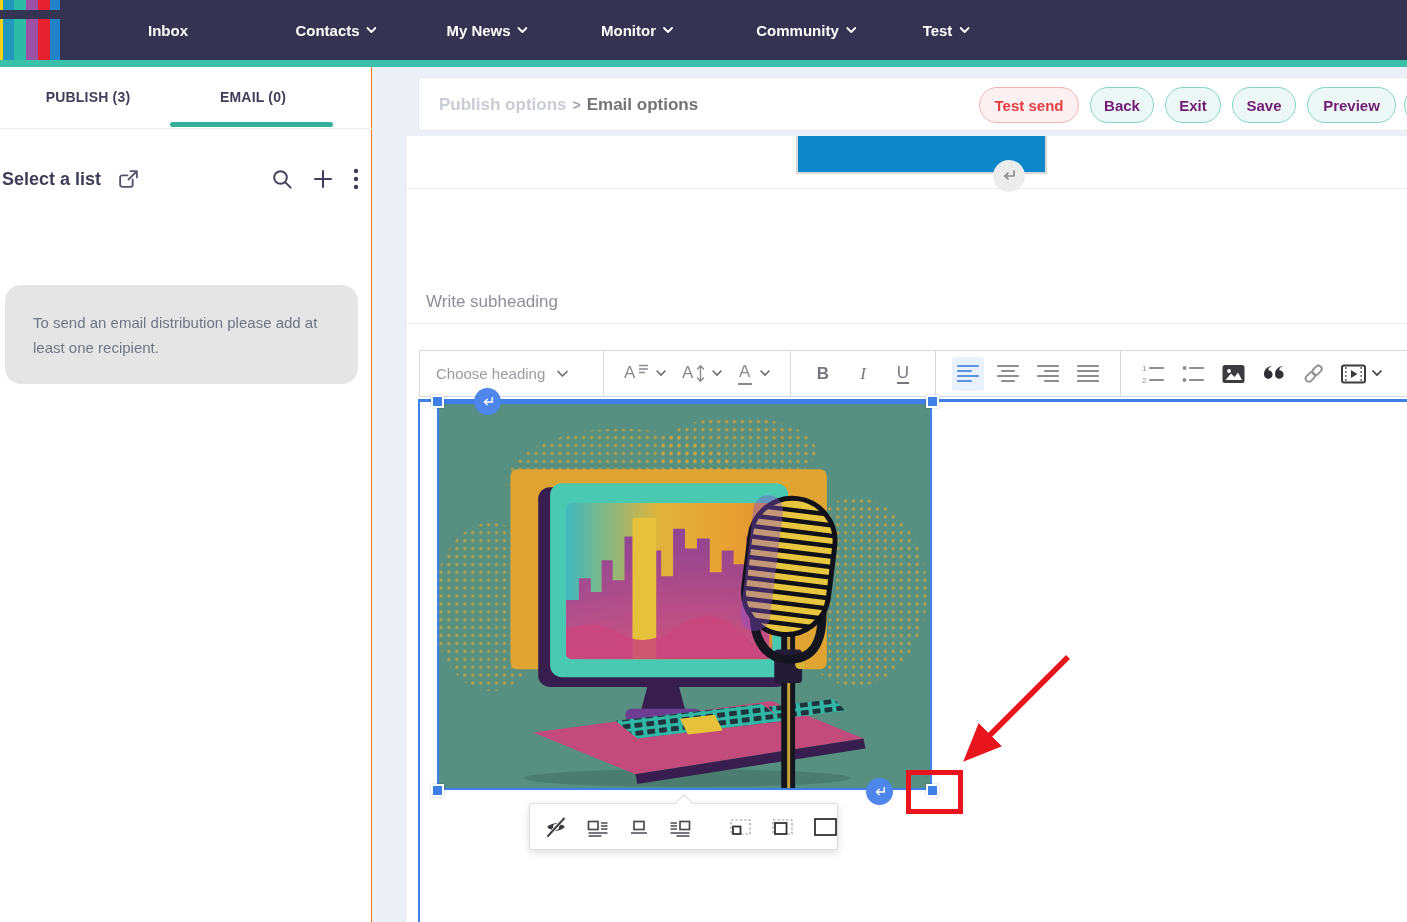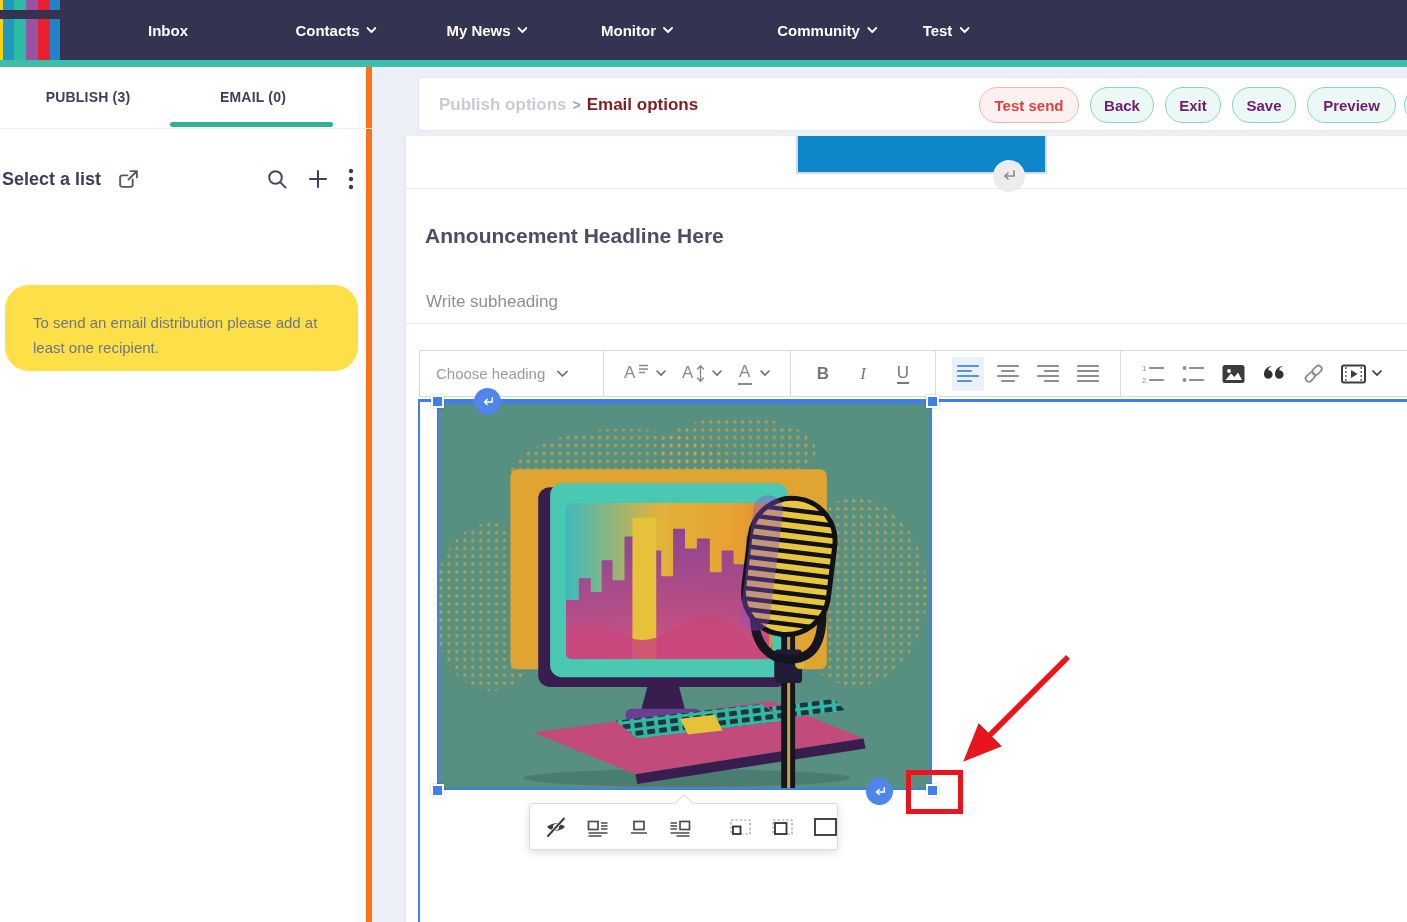--- a/index.html
+++ b/index.html
@@ -13,48 +13,48 @@
               transform:translateX(-50%); color:#fff; font-size:15px; font-weight:700; cursor:pointer; }
   .logo { position:absolute; left:0; top:0; width:60px; height:60px; display:flex; }
   .logo .s1{width:3px;background:#f7d117}.logo .s2{width:11px;background:#2398bf}
   .logo .s3{width:12px;background:#2cbca6}.logo .s4{width:12px;background:#9c52a4}
   .logo .s5{width:12px;background:#e7212f}.logo .s6{width:10px;background:#2383c8}
   .logo-band { position:absolute; left:0; top:10px; width:60px; height:9px; background:#343351; }
   .tealbar { position:absolute; left:0; top:60px; width:1407px; height:7px; background:#3cbfa9; }
 
   
   .sidebar { position:absolute; left:0; top:67px; width:372px; height:855px; background:#fff;
-             border-right:6px solid #f97316; }
+             border-right:1px solid #f97316; }
   .tab { position:absolute; top:0; height:61px; line-height:61px; text-align:center;
          font-size:14px; font-weight:700; color:#3e3e5a; letter-spacing:.2px; cursor:pointer; }
   .tab-publish { left:0; width:176px; }
   .tab-email { left:170px; width:166px; }
   .tab-underline { position:absolute; left:170px; top:55px; width:163px; height:5px;
                    background:#35af9b; border-radius:3px; }
   .tabs-divider { position:absolute; left:0; top:61px; width:372px; height:1px; background:#eceef2; }
   .list-header { position:absolute; left:2px; top:98px; height:28px; display:flex; align-items:center; gap:16px; }
   .list-header-title { font-size:18px; font-weight:700; color:#3e3e5a; }
   .list-header-icons { position:absolute; right:12px; top:98px; height:28px; display:flex;
                        align-items:center; gap:20px; }
   .select-box { position:absolute; left:2px; top:138px; width:350px; height:35px; background:#fff;
                 border:1px solid #d9dde6; border-radius:17px; display:flex; align-items:center;
                 padding:0 14px; cursor:pointer; }
   .select-placeholder { flex:1; font-size:15px; color:#6a7380; }
-  .notice-box { position:absolute; left:5px; top:218px; width:353px; height:86px;
-                background:#fde047; border-radius:24px; padding:25px 28px; }
+  .notice-box { position:absolute; left:5px; top:218px; width:353px; height:99px;
+                background:#e5e5e5; border-radius:16px; padding:25px 28px; }
   .notice-text { font-size:15px; line-height:25px; color:#6f7683; width:300px; }
 
   
   .crumbbar { position:absolute; left:418px; top:77px; width:1002px; height:54px; background:#fff;
               border:1px solid #e2e5ec; border-radius:4px; }
   .breadcrumb { position:absolute; left:20px; top:0; height:54px; display:flex; align-items:center; gap:6px;
                 font-size:17px; font-weight:700; }
   .crumb-parent { color:#c9ccd4; cursor:pointer; }
   .crumb-sep { color:#9aa0ab; font-size:14px; }
-  .crumb-current { color:#7f1d1d; }
+  .crumb-current { color:#737373; }
   .btn { position:absolute; top:9px; height:36px; border-radius:18px; font-size:15px; font-weight:700;
          display:flex; align-items:center; justify-content:center; cursor:pointer;
          font-family:"Liberation Sans", sans-serif; }
   .btn-danger { background:#fdf0f0; border:1px solid #f2b3b3; color:#e33c42; }
   .btn-teal   { background:#ecf8f5; border:1px solid #86d4c3; color:#701a75; }
   .btn-testsend { left:560px; width:100px; }
   .btn-back    { left:671px; width:64px; }
   .btn-exit    { left:746px; width:56px; }
   .btn-save    { left:813px; width:64px; }
   .btn-preview { left:888px; width:89px; }
@@ -146,21 +146,21 @@
       <svg width="10" height="7" viewBox="0 0 10 7">
           <path d="M1,1 L5,5 L9,1" stroke="#fff" stroke-width="1.8" fill="none" stroke-linecap="round" stroke-linejoin="round"></path>
         </svg>
     </div>
     <div class="nav-item" style="left:637px">
       <span>Monitor</span>
       <svg width="10" height="7" viewBox="0 0 10 7">
           <path d="M1,1 L5,5 L9,1" stroke="#fff" stroke-width="1.8" fill="none" stroke-linecap="round" stroke-linejoin="round"></path>
         </svg>
     </div>
-    <div class="nav-item" style="left:827px">
+    <div class="nav-item" style="left:806px">
       <span>Community</span>
       <svg width="10" height="7" viewBox="0 0 10 7">
           <path d="M1,1 L5,5 L9,1" stroke="#fff" stroke-width="1.8" fill="none" stroke-linecap="round" stroke-linejoin="round"></path>
         </svg>
     </div>
     <div class="nav-item" style="left:946px">
       <span>Test</span>
       <svg width="10" height="7" viewBox="0 0 10 7">
           <path d="M1,1 L5,5 L9,1" stroke="#fff" stroke-width="1.8" fill="none" stroke-linecap="round" stroke-linejoin="round"></path>
         </svg>
@@ -220,21 +220,20 @@
 
     <div class="banner-block"></div>
     <div class="gray-badge">
       <svg width="16" height="14" viewBox="0 0 16 14">
         <path d="M13,2 v5 H4" stroke="#8a8a8a" stroke-width="1.7" fill="none" stroke-linecap="round" stroke-linejoin="round"></path>
         <path d="M7,4 L4,7 L7,10" stroke="#8a8a8a" stroke-width="1.7" fill="none" stroke-linecap="round" stroke-linejoin="round"></path>
       </svg>
     </div>
     <div class="divider div-1"></div>
 
-    <div class="headline">Announcement Headline Here</div>
     <div class="subheading">Write subheading</div>
     <div class="divider div-2"></div>
 
     <div class="toolbar">
       <div class="tb-heading">
         <span class="tb-heading-label">Choose heading</span>
         <svg width="11" height="8" viewBox="0 0 11 8">
           <path d="M1,1.5 L5.5,6 L10,1.5" stroke="#6b6b75" stroke-width="1.7" fill="none" stroke-linecap="round" stroke-linejoin="round"></path>
           </svg>
       </div>

